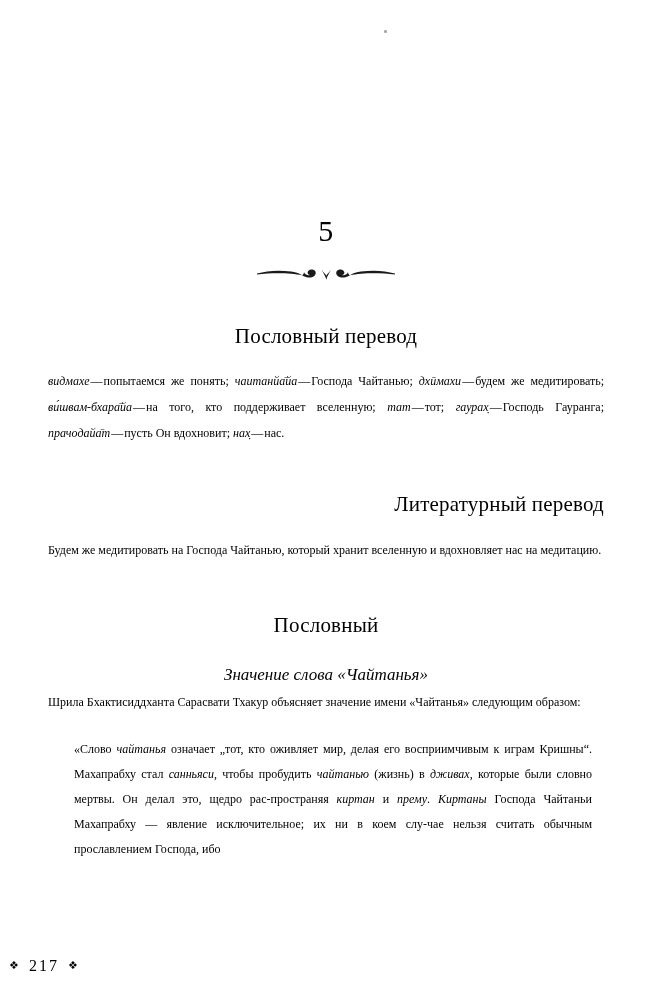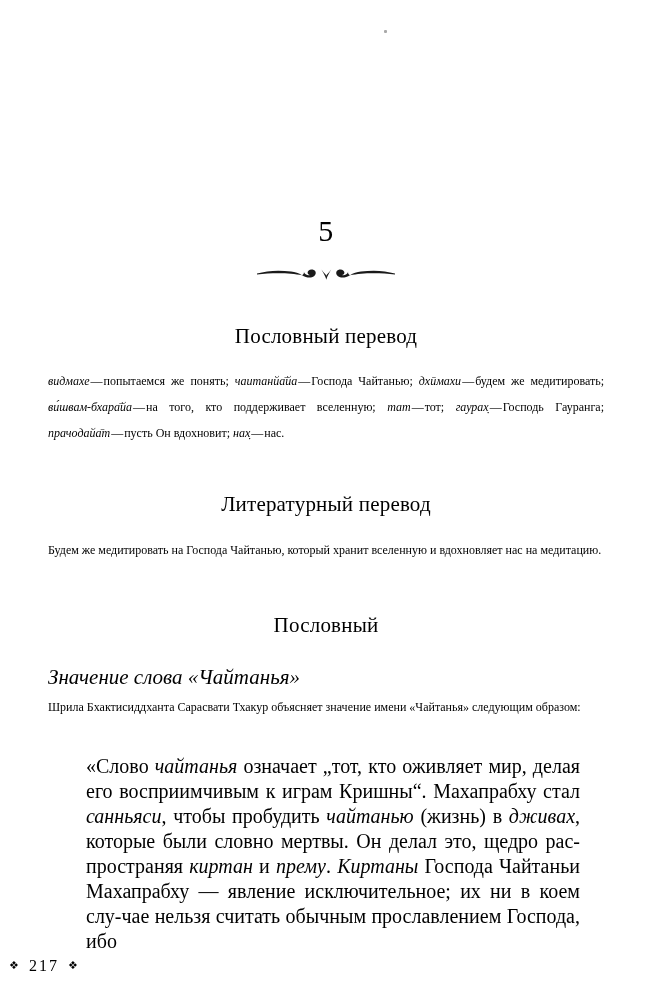--- a/index.html
+++ b/index.html
@@ -68,28 +68,29 @@
 
   
   .section-heading {
     margin: 0;
     text-align: center;
     font-weight: normal;
     font-size: 21px;
     letter-spacing: .2px;
   }
   .h-wfw    { padding-top: 38px; }
-  .h-lit    { padding-top: 46px; }
+  .h-lit    { padding-top: 46px; text-align: right; }
   .h-comm   { padding-top: 50px; }
 
   .sub-heading {
     margin: 0;
     padding-top: 27px;
+    text-align: center;
     font-style: italic;
-    font-size: 21px;
+    font-size: 17px;
     font-weight: 400;
   }
 
   
   p.body {
     margin: 0;
     text-align: justify;
     text-justify: inter-word;
     font-size: 12px;
     line-height: 26px;
@@ -100,24 +101,24 @@
   .p-intro { padding-top: 4px; }
 
   
   blockquote.quote {
     margin: 0;
     padding-top: 22px;
     padding-left: 26px;
     padding-right: 12px;    
   }
   blockquote.quote p {
-    margin: 12px;
+    margin: 0;
     text-align: justify;
     text-justify: inter-word;
-    font-size: 20px;
+    font-size: 12px;
     line-height: 25px;
   }
 
   i, em { font-style: italic; }
 
   
   .folio {
     position: absolute;
     left: 0;
     right: 0;

